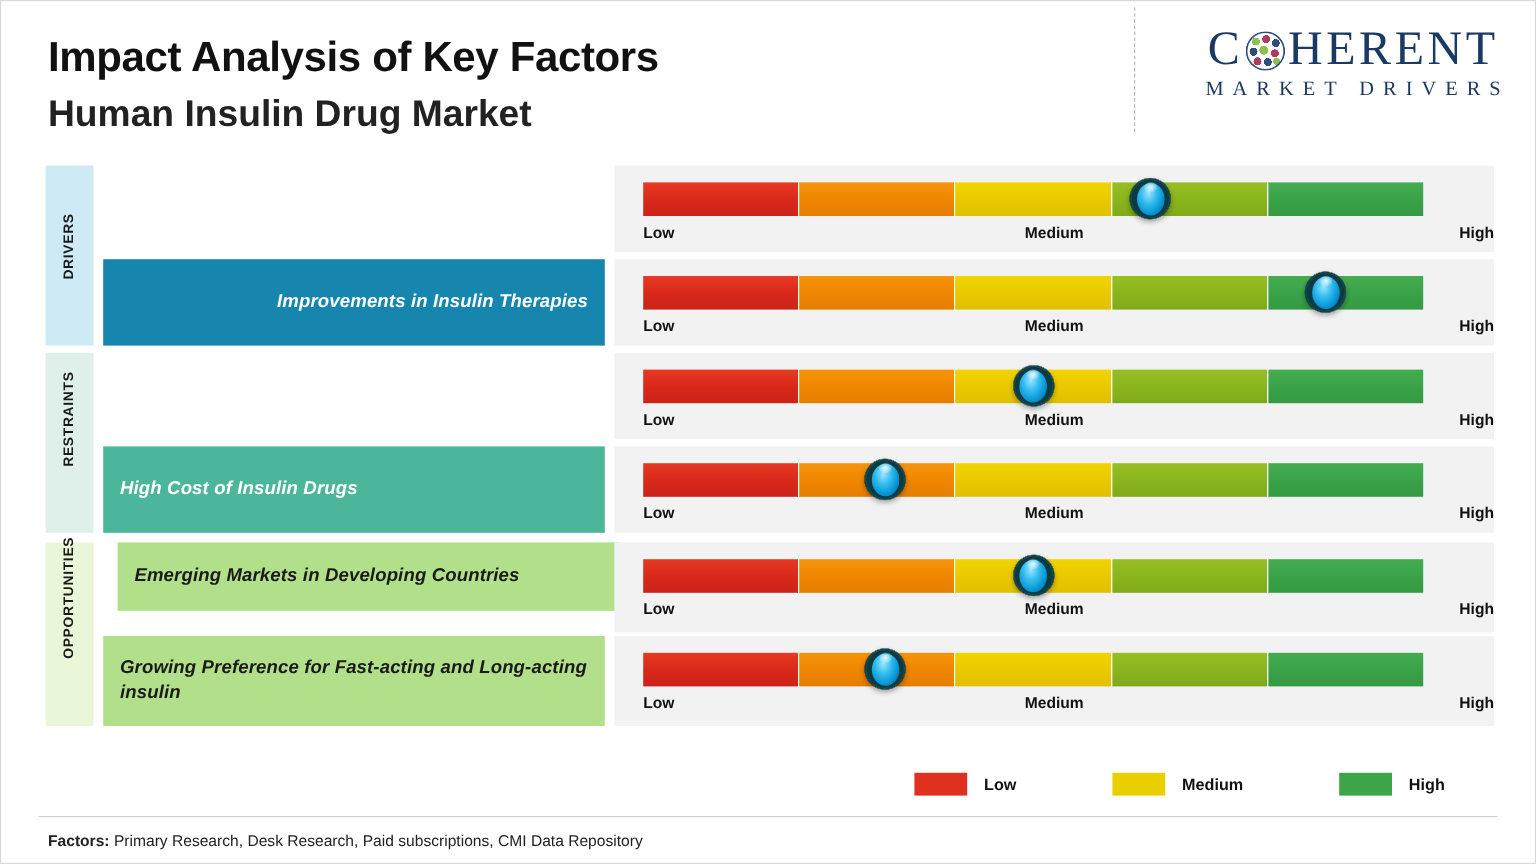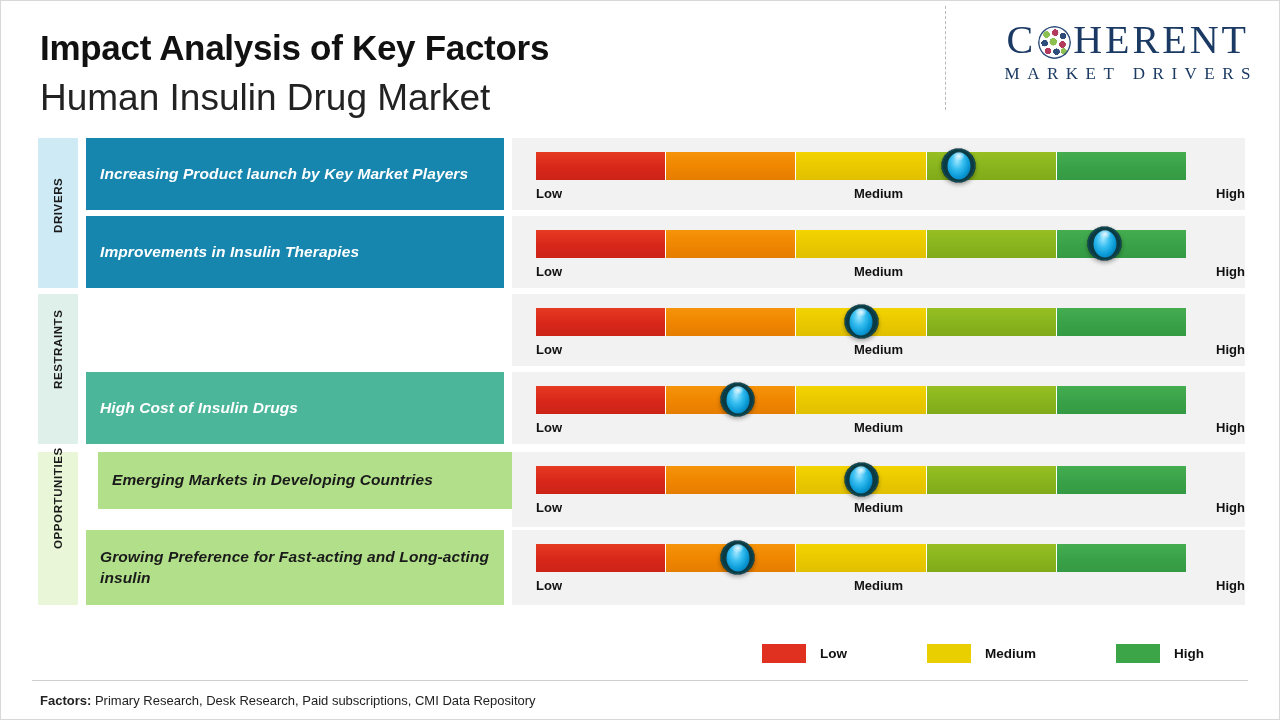--- a/index.html
+++ b/index.html
@@ -18,21 +18,21 @@
   }
 
   
   .header{position:absolute;left:0;top:0;width:1280px;height:130px;}
   .title-block{position:absolute;left:40px;top:30px;}
   .title-main{
     font-size:35px;font-weight:bold;letter-spacing:-0.3px;
     color:#111111;line-height:1.0;margin:0;white-space:nowrap;
   }
   .title-sub{
-    font-size:37px;font-weight:normal;color:#222222;
+    font-size:31px;font-weight:bold;color:#222222;
     line-height:1.0;margin:14px 0 0 0;white-space:nowrap;
   }
 
   .logo-sep{
     position:absolute;left:945px;top:6px;height:104px;width:0;
     border-left:1px dashed #b9b9b9;
   }
   .logo{position:absolute;right:22px;top:20px;text-align:center;}
   .logo-word{
     font-family:"Liberation Serif", serif;
@@ -173,39 +173,36 @@
 </div>
 
 <div class="matrix" id="matrix">
     <div class="cat-band" style="left: 38px; top: 0px; height: 150px; background: rgb(205, 234, 245);"></div>
     <div class="cat-label" style="left: 38px; top: 75px; transform: translateY(-50%) rotate(-90deg);">DRIVERS</div>
     <div class="cat-band" style="left: 38px; top: 156px; height: 150px; background: rgb(223, 240, 234);"></div>
     <div class="cat-label" style="left: 38px; top: 231px; transform: translateY(-50%) rotate(-90deg);">RESTRAINTS</div>
     <div class="cat-band" style="left: 38px; top: 314px; height: 153px; background: rgb(233, 247, 216);"></div>
     <div class="cat-label" style="left: 38px; top: 390.5px; transform: translateY(-50%) rotate(-90deg);">OPPORTUNITIES</div>
     <div class="row" style="top: 0px; height: 72px;">
-      <div class="factor drivers" style="height: 72px; top: 0px;">
-        <span>Increasing Product launch by Key Market Players</span>
-      </div>
       <div class="gauge-panel" style="height: 72px; top: 0px;">
         <div class="bar">
           <div class="seg s1"></div>
           <div class="seg s2"></div>
           <div class="seg s3"></div>
           <div class="seg s4"></div>
           <div class="seg s5"></div>
         </div>
         <div class="marker" style="left: 446.5px;"></div>
         <div class="tick low">Low</div>
         <div class="tick medium">Medium</div>
         <div class="tick high">High</div>
       </div>
     </div>
     <div class="row" style="top: 78px; height: 72px;">
-      <div class="factor drivers" style="height: 72px; top: 0px;">
+      <div class="factor drivers" style="height: 72px; top: 0px; justify-content: flex-end;">
         <span>Improvements in Insulin Therapies</span>
       </div>
       <div class="gauge-panel" style="height: 72px; top: 0px;">
         <div class="bar">
           <div class="seg s1"></div>
           <div class="seg s2"></div>
           <div class="seg s3"></div>
           <div class="seg s4"></div>
           <div class="seg s5"></div>
         </div>

